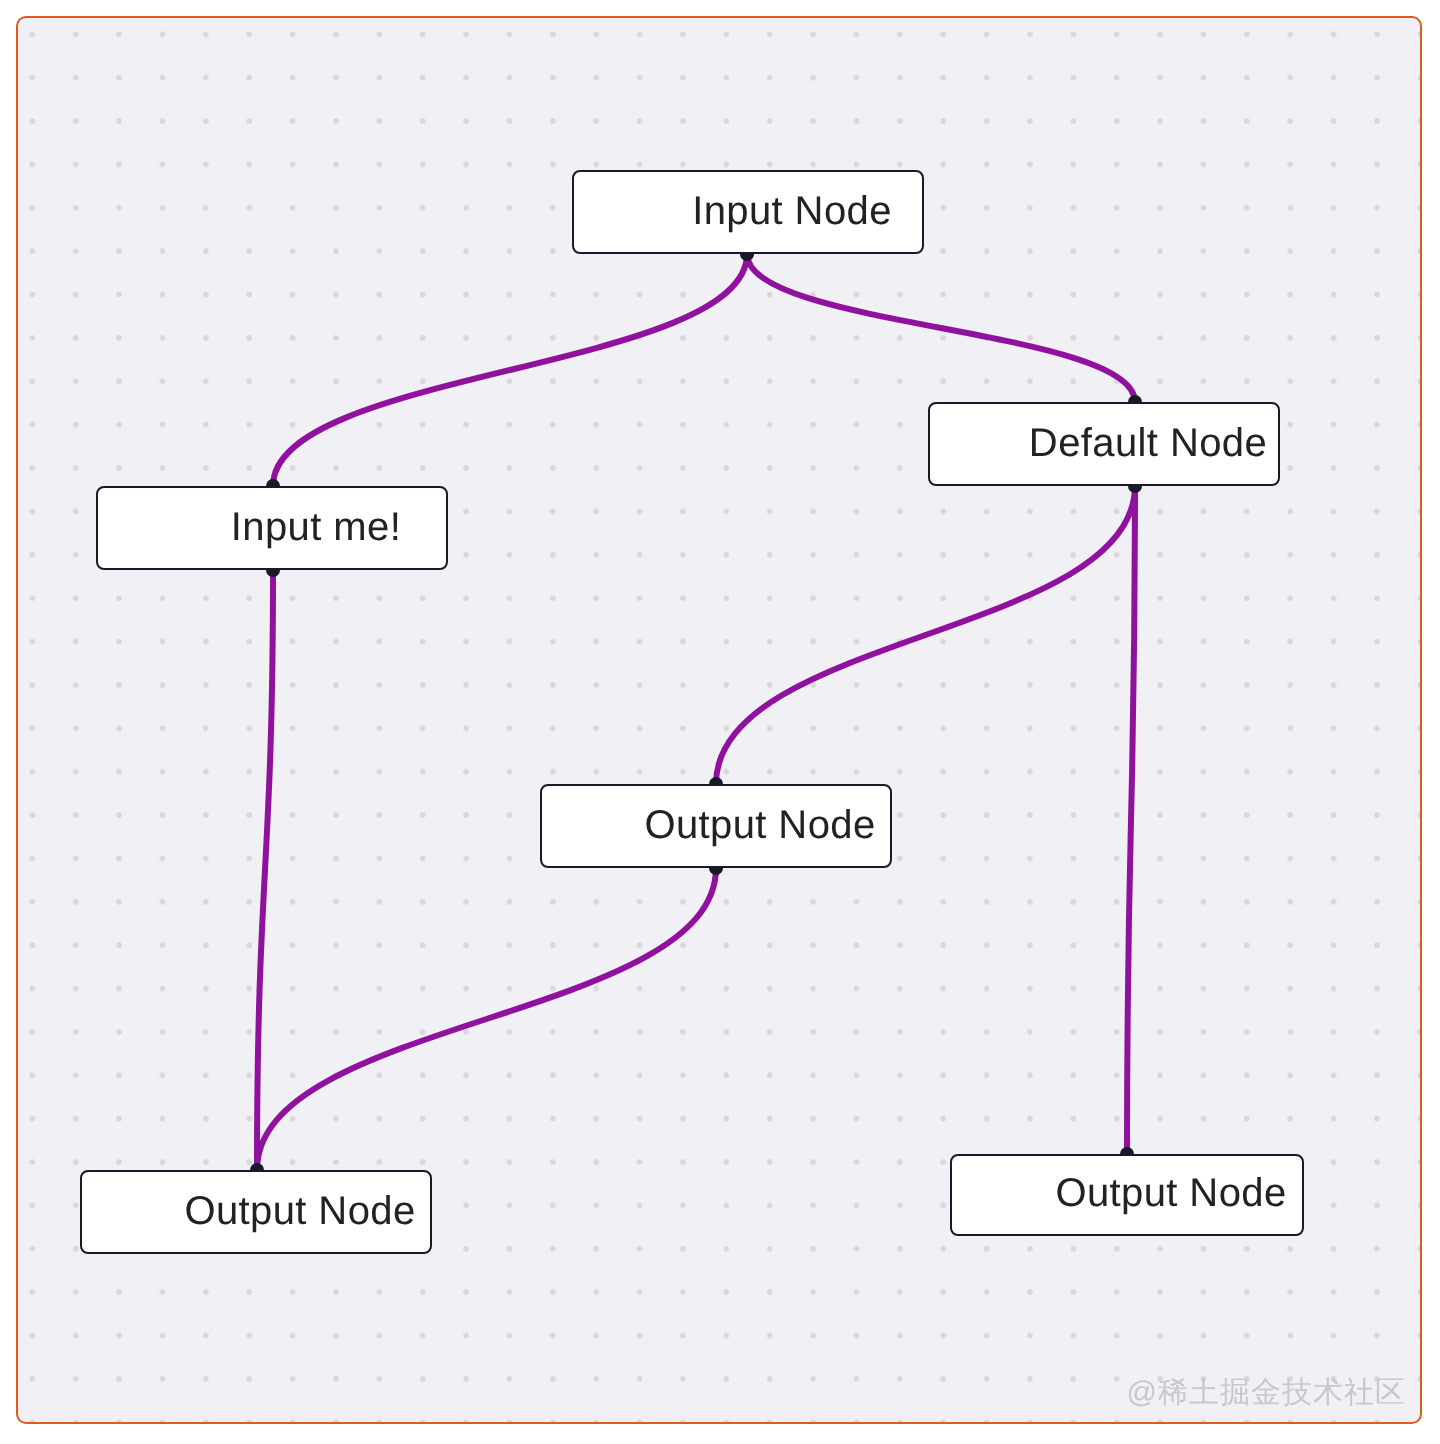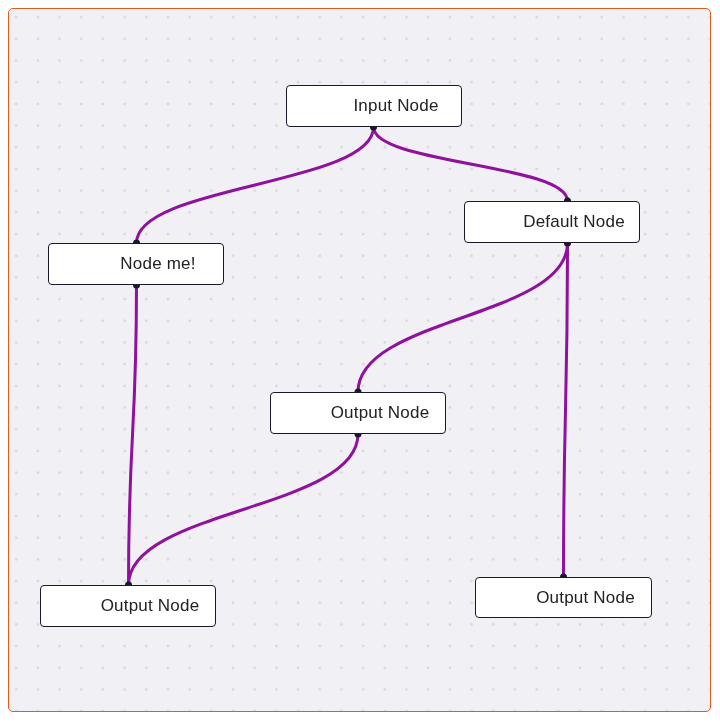--- a/index.html
+++ b/index.html
@@ -67,21 +67,21 @@
     background: #ffffff;
     border: 1.4px solid var(--node-border);
     border-radius: 4px;
     display: flex;
     align-items: center;
     justify-content: center;
     cursor: grab;
   }
 
   .node .nlabel {
-    font-size: 17px;
+    font-size: 20px;
     color: var(--text);
     letter-spacing: 0.2px;
     user-select: none;
     margin-left: 44px;
   }
 
   .n-input      { left: 286px; top:  85px; }
   .n-default    { left: 464px; top: 201px; }
   .n-dragme     { left:  48px; top: 243px; }
   .n-output-mid { left: 270px; top: 392px; }
@@ -127,29 +127,30 @@
 
   <div class="node n-input">
     <span class="nlabel">Input Node</span>
   </div>
 
   <div class="node n-default">
     <span class="nlabel">Default Node</span>
   </div>
 
   <div class="node n-dragme">
-    <span class="nlabel">Node me!</span>
+    <span class="nlabel">Input me!</span>
   </div>
 
   <div class="node n-output-mid">
     <span class="nlabel">Output Node</span>
   </div>
 
   <div class="node n-output-bl">
     <span class="nlabel">Output Node</span>
   </div>
 
   <div class="node n-output-br">
     <span class="nlabel">Output Node</span>
   </div>
 
+  <div class="watermark">@稀土掘金技术社区</div>
 
 </div>
 
 </body></html>

